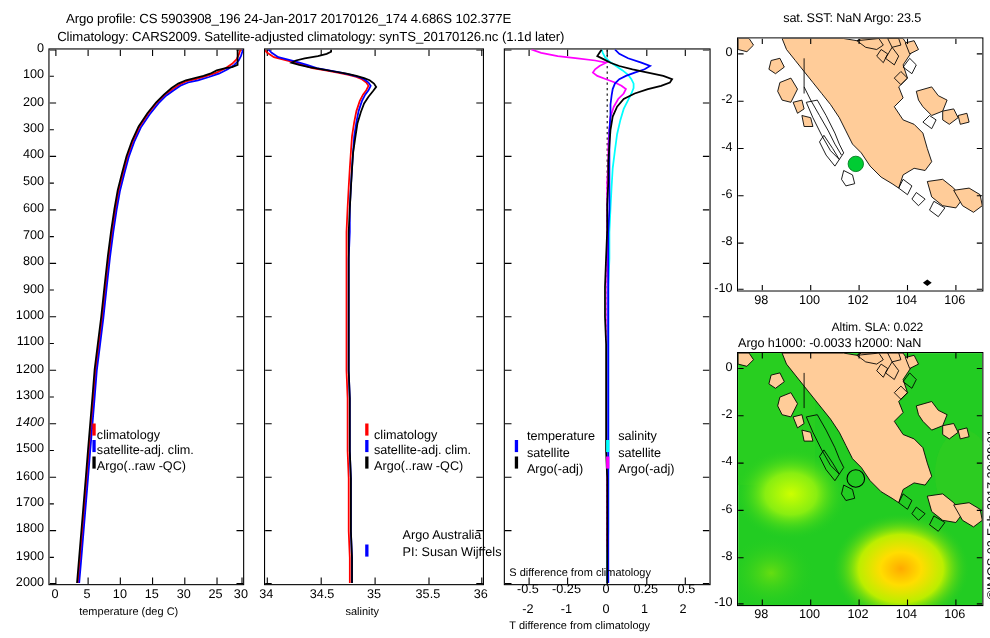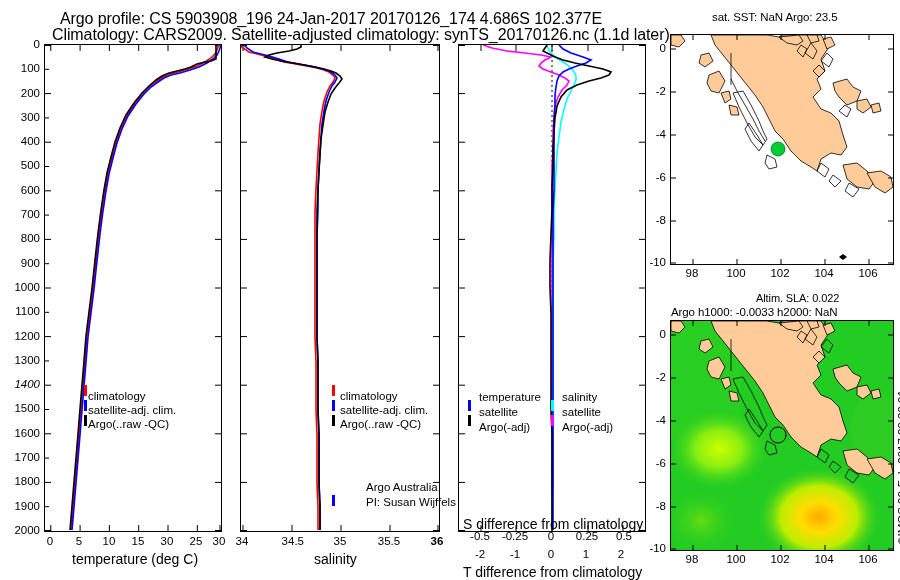--- a/index.html
+++ b/index.html
@@ -1,20 +1,20 @@
 <!DOCTYPE html>
 <html><head>
 <meta charset="utf-8">
 <style>
   html,body{margin:0;padding:0;background:#ffffff;}
   body{width:900px;height:580px;position:relative;overflow:hidden;
        font-family:"Liberation Sans","DejaVu Sans",sans-serif;color:#000;}
   .abs{position:absolute;}
-  .ttl{font-size:16px;letter-spacing:-0.1px;white-space:nowrap;}
-  .ax-lab{font-size:14px;white-space:nowrap;}
+  .ttl{font-size:12px;letter-spacing:-0.1px;white-space:nowrap;}
+  .ax-lab{font-size:10px;white-space:nowrap;}
   .tick-lab{font-size:11.5px;white-space:nowrap;}
   .frame{position:absolute;border:1px solid #000;box-sizing:border-box;background:#fff;}
   .legend-row{display:flex;align-items:center;height:14px;white-space:nowrap;}
   .legend-txt{font-size:11.5px;line-height:11px;}
   svg{display:block;}
   .vtext{transform-origin:0 0;}
 </style>
 </head>
 <body>
 
@@ -192,21 +192,21 @@
     </div>
 </div>
 <div class="abs" style="left:332px;top:480px;margin-left:34px;">
   <div class="legend-txt" style="line-height:15px;">Argo Australia</div>
   <div class="legend-txt" style="line-height:15px;">PI: Susan Wijffels</div>
 </div>
 <div class="abs tick-lab" style="left:234px;top:535px;width:16px;text-align:center;">34</div>
 <div class="abs tick-lab" style="left:278px;top:535px;width:26px;text-align:right;">34.5</div>
 <div class="abs tick-lab" style="left:332px;top:535px;width:16px;text-align:center;">35</div>
 <div class="abs tick-lab" style="left:376px;top:535px;width:26px;text-align:center;">35.5</div>
-<div class="abs tick-lab" style="left:429px;top:535px;width:16px;text-align:center;font-weight:bold;">36</div>
+<div class="abs tick-lab" style="left:429px;top:535px;width:16px;text-align:center;">36</div>
 <div class="abs ax-lab" style="left:314px;top:551px;">salinity</div>
 
 <div class="frame" style="left:458px;top:44px;width:188px;height:488px;">
   <svg width="186" height="486" viewBox="0 0 186 486">
     <g stroke="#000" stroke-width="1">
       <line x1="0" y1="0.5" x2="6" y2="0.5"></line>
         <line x1="0" y1="48.6" x2="6" y2="48.6"></line>
       <line x1="0" y1="97.2" x2="6" y2="97.2"></line>
         <line x1="0" y1="145.8" x2="6" y2="145.8"></line>
       <line x1="0" y1="194.4" x2="6" y2="194.4"></line>

